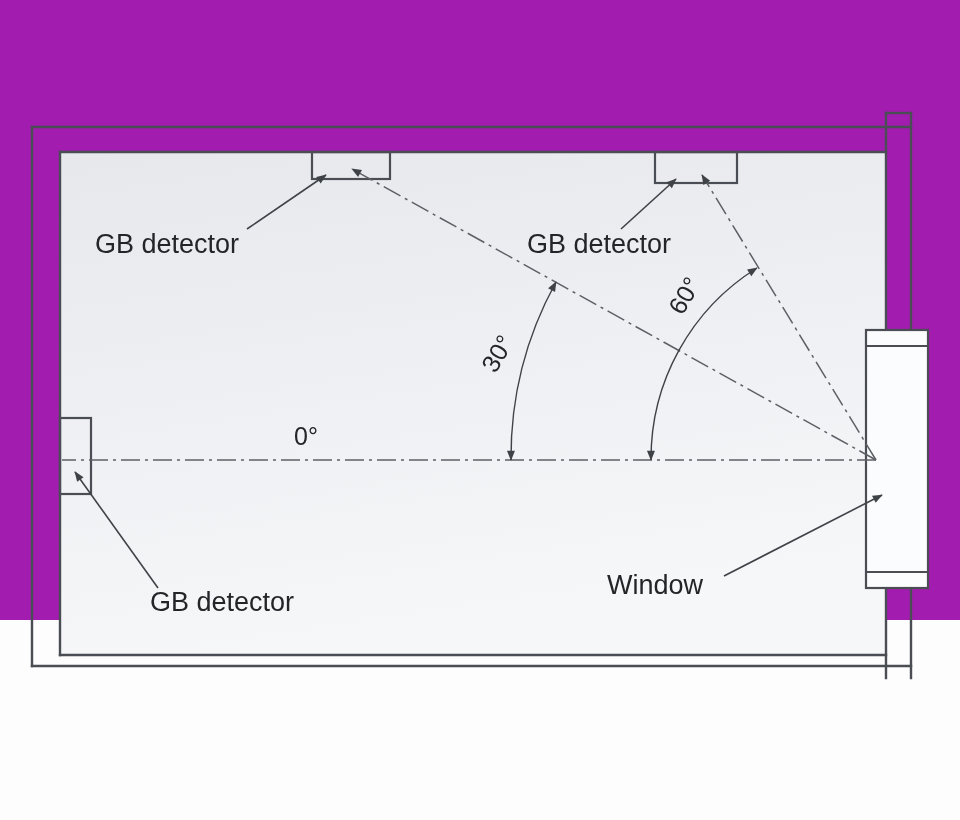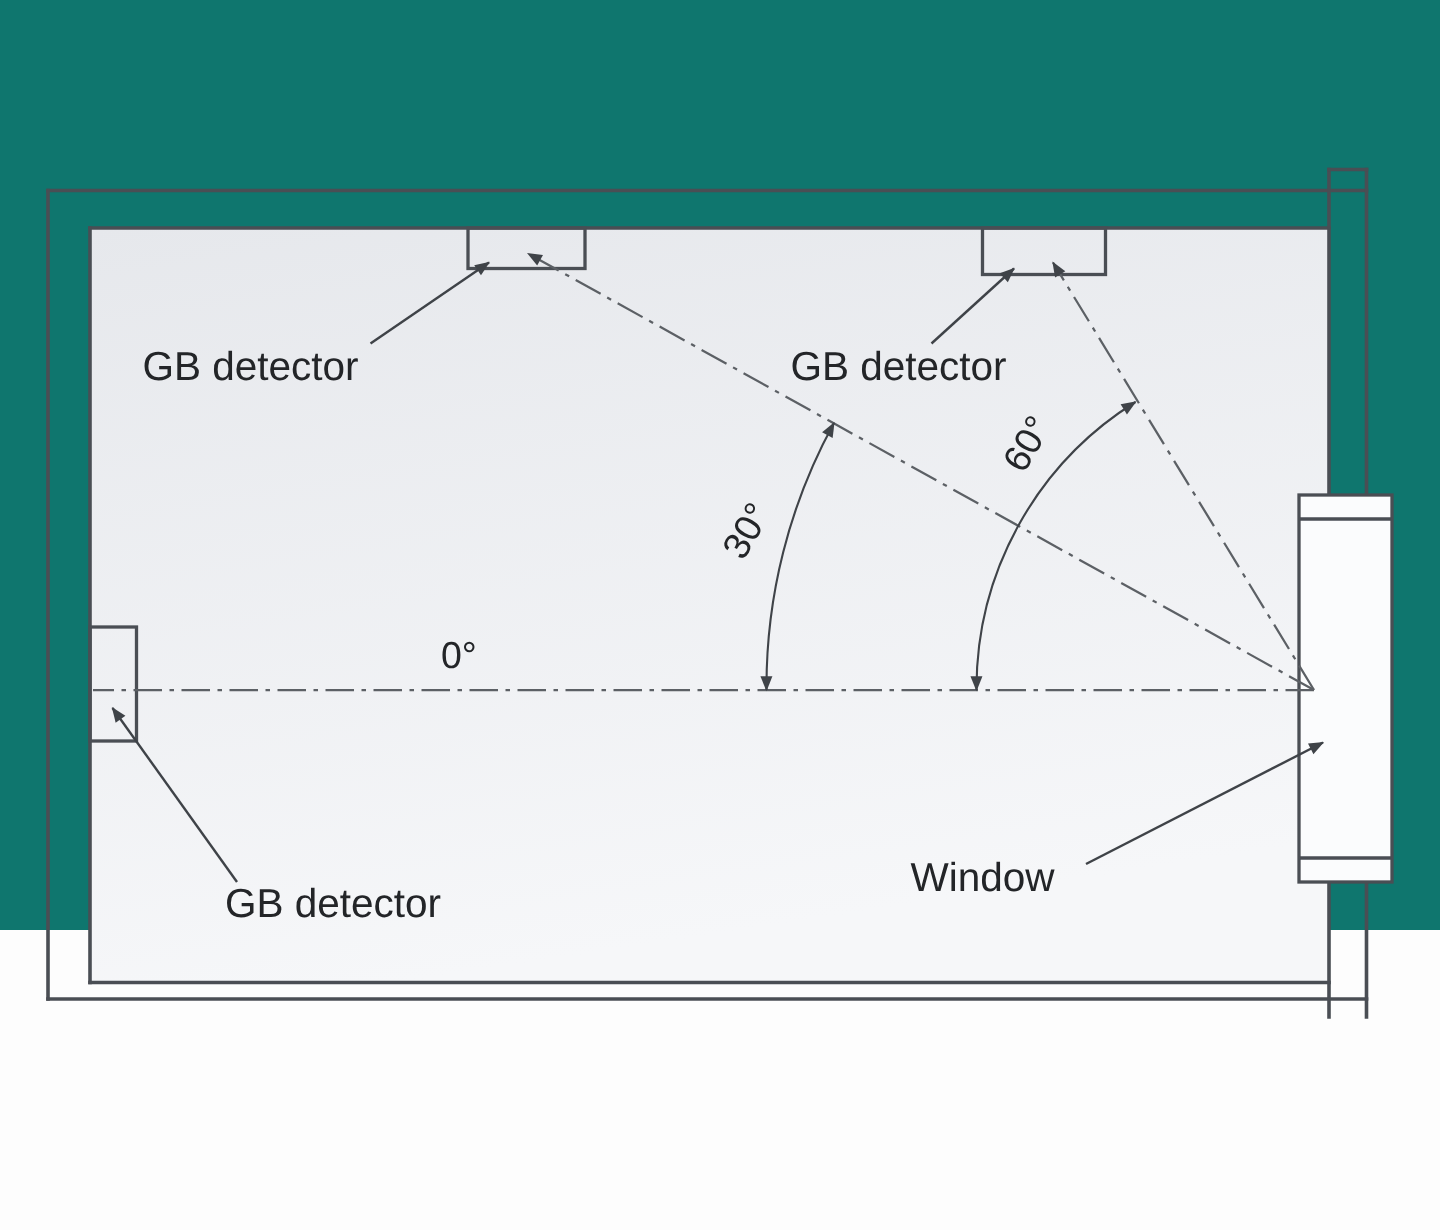--- a/index.html
+++ b/index.html
@@ -1,17 +1,17 @@
 <!DOCTYPE html>
 <html><head>
 <meta charset="utf-8">
 <style>
   html,body{margin:0;padding:0;}
   body{width:960px;height:820px;background:#fdfdfd;overflow:hidden;}
-  .canvas{position:relative;width:960px;height:620px;background:#0f766e;}
+  .canvas{position:relative;width:960px;height:620px;background:#a21caf;}
   svg{display:block;}
   .wall{stroke:#4a4e54;stroke-width:2.4;fill:none;stroke-linecap:square;}
   .sym{stroke:#4a4e54;stroke-width:2.2;fill:none;}
   .winfill{fill:#fbfcfd;stroke:#4a4e54;stroke-width:2.2;}
   .cl{stroke:#5c6065;stroke-width:1.5;fill:none;stroke-dasharray:19 5 3 5;}
   .arc{stroke:#3f4348;stroke-width:1.4;fill:none;}
   .ldr{stroke:#3f4348;stroke-width:1.6;fill:none;}
   .lbl{font-family:"Liberation Sans",sans-serif;font-size:27px;fill:#232528;}
   .ang{font-family:"Liberation Sans",sans-serif;font-size:25px;fill:#232528;}
 </style>

